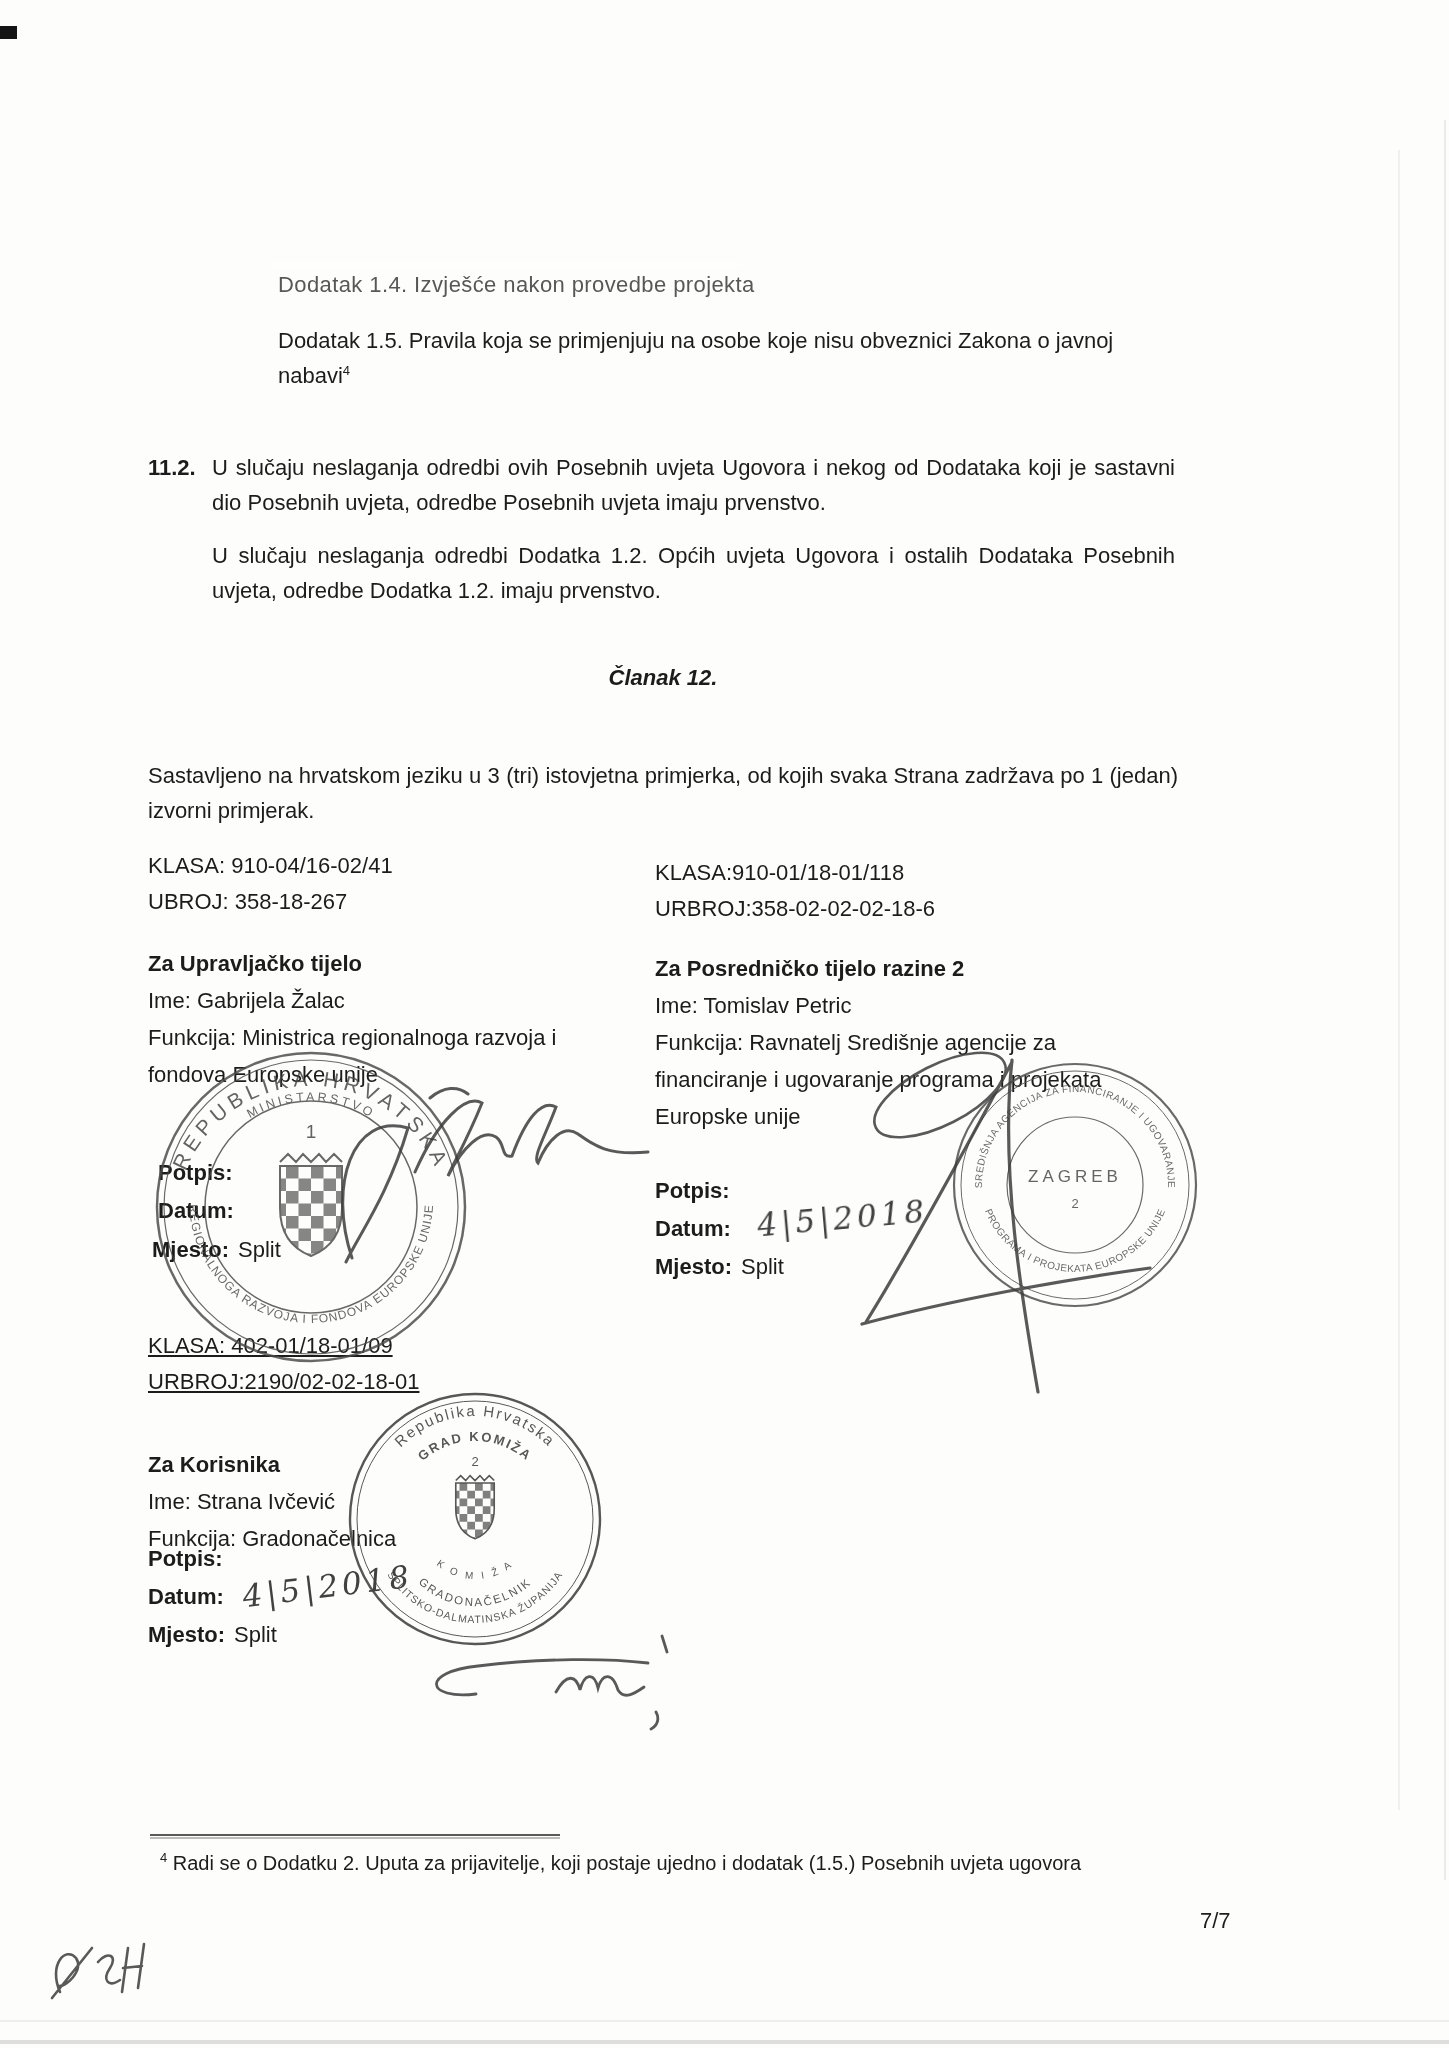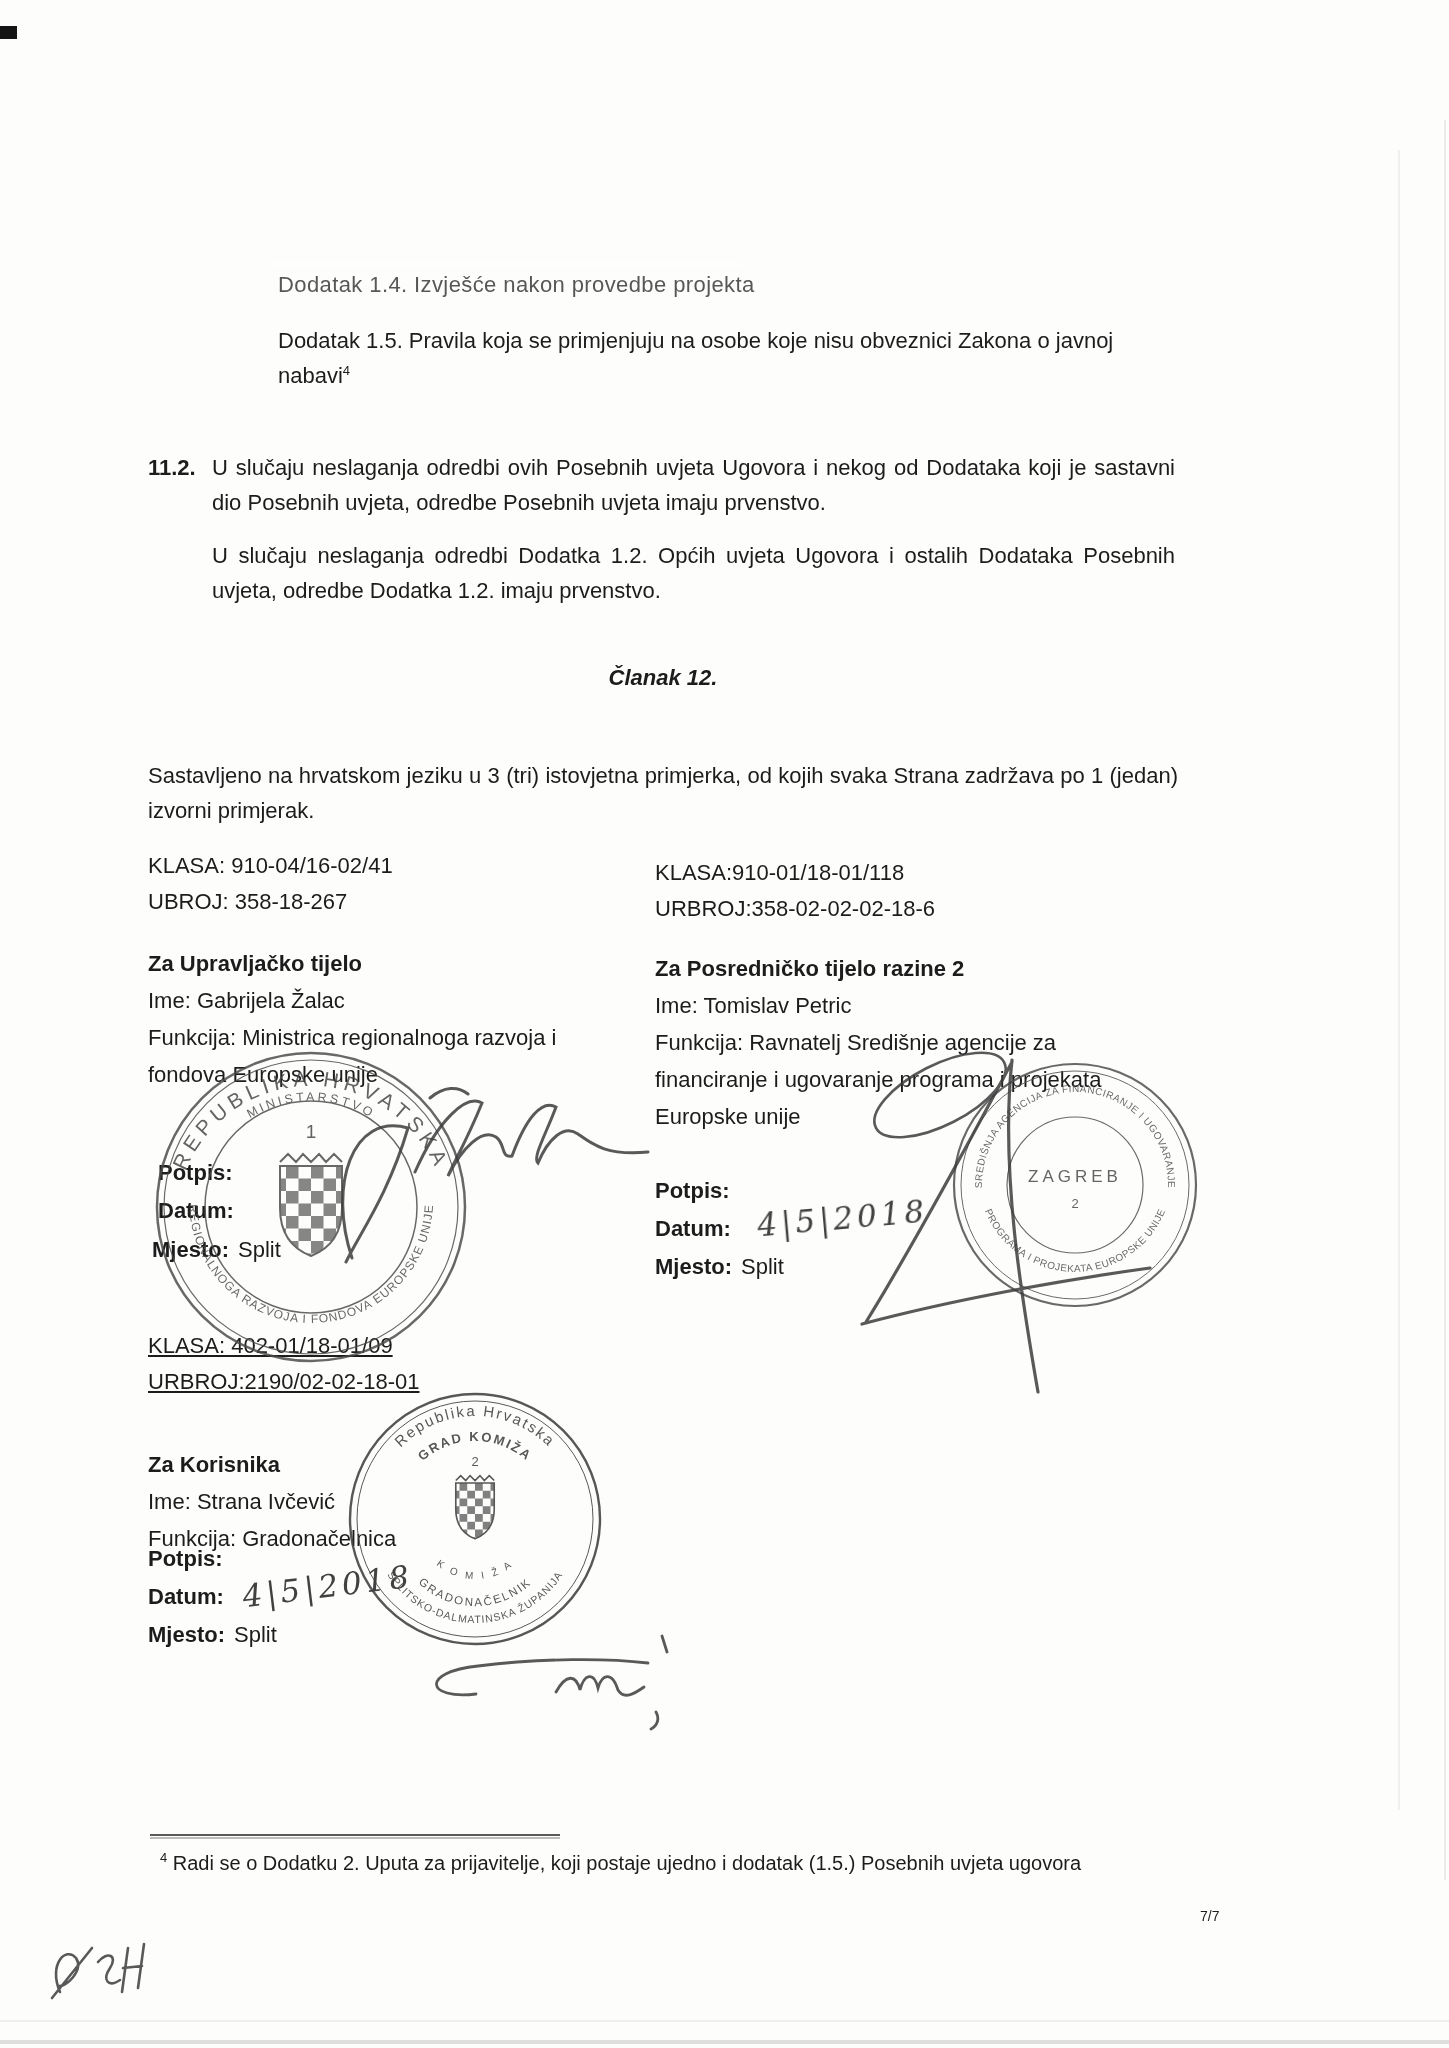--- a/index.html
+++ b/index.html
@@ -15,21 +15,21 @@
   .kv{line-height:36px;}
   .sig-line{position:absolute;z-index:2;display:flex;gap:9px;font-size:22px;}
   .sig-line .lab{font-weight:bold;}
   .stamp{position:absolute;z-index:3;opacity:.83;}
   .sig-layer{position:absolute;left:0;top:0;z-index:4;pointer-events:none;}
   .hand{position:absolute;z-index:5;font-family:"DejaVu Serif",serif;font-style:italic;
         font-size:31px;color:#414141;letter-spacing:4px;transform:rotate(-5deg);white-space:nowrap;}
   .artifact{position:absolute;z-index:1;}
   .dropout{position:absolute;z-index:6;background:#fdfdfc;opacity:.75;}
   .rule{position:absolute;z-index:2;background:#5a5a5a;box-shadow:0 3px 0 rgba(0,0,0,.25);}
-  .pagenum{position:absolute;z-index:2;font-size:14px;}
+  .pagenum{position:absolute;z-index:2;font-size:22px;}
 </style>
 </head>
 <body>
 
 <div class="page">
 
   <div class="artifact" style="left:0;top:26px;width:17px;height:13px;background:#141414;"></div>
   <div class="artifact" style="left:1398px;top:150px;width:2px;height:1660px;background:rgba(0,0,0,.05);"></div>
   <div class="artifact" style="left:1444px;top:120px;width:2px;height:1760px;background:rgba(0,0,0,.07);"></div>
   <div class="artifact" style="left:0;top:2020px;width:1449px;height:2px;background:rgba(0,0,0,.06);"></div>

